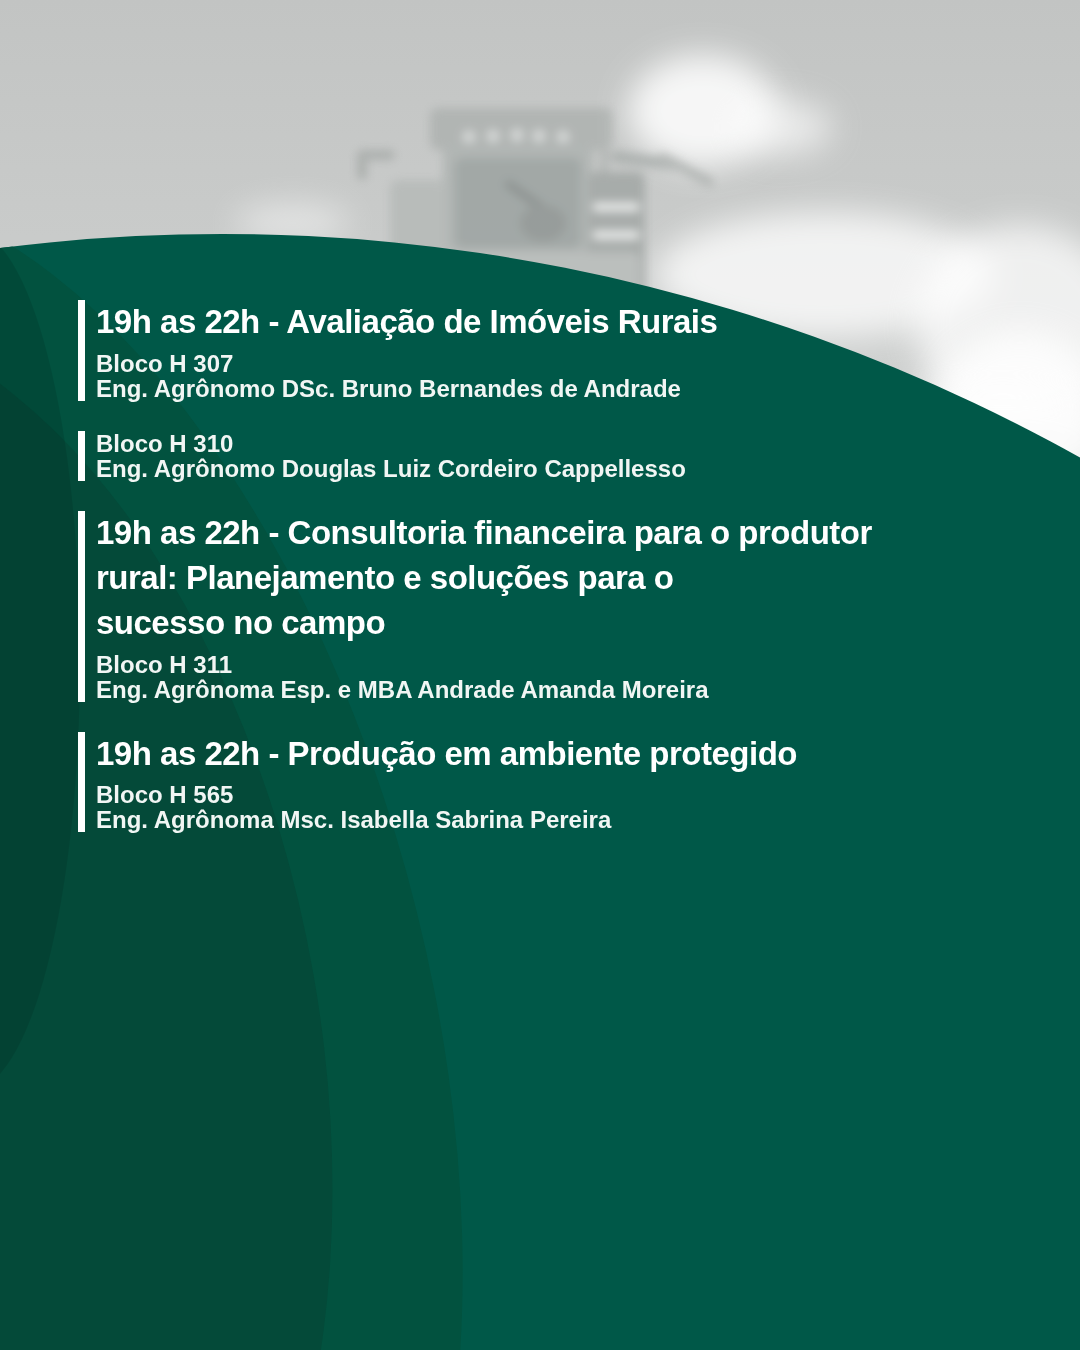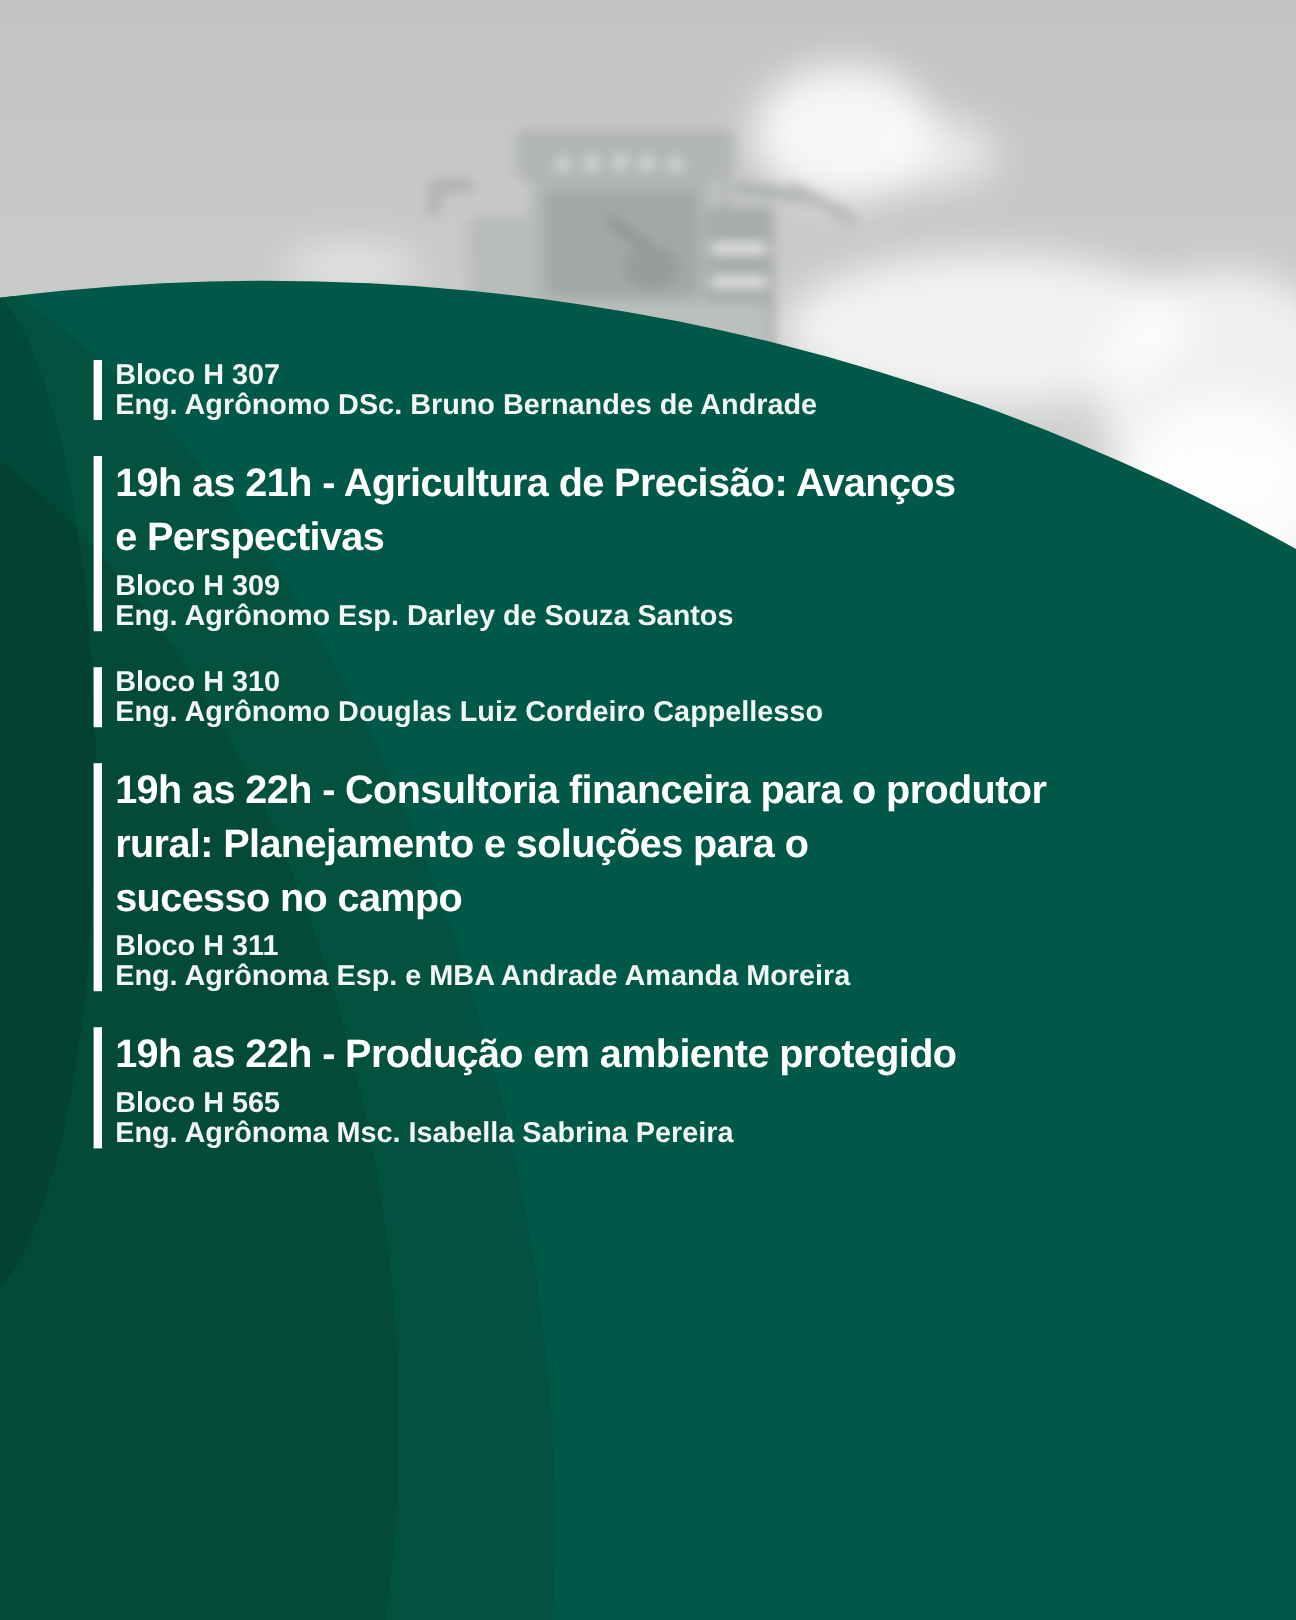--- a/index.html
+++ b/index.html
@@ -86,31 +86,26 @@
   </div>
 
   <div class="green-panel">
     <i class="wm wm-mid"></i>
     <i class="wm wm-dark"></i>
     <i class="wm wm-strip"></i>
 
     <div class="events">
 
       <section class="event">
+        <h2 class="event-title">19h as 22h - Avaliação de Imóveis Rurais</h2>
         <p class="event-meta">Bloco H 307</p>
         <p class="event-meta">Eng. Agrônomo DSc. Bruno Bernandes de Andrade</p>
       </section>
 
 
-      <section class="event">
-        <h2 class="event-title">19h as 21h - Agricultura de Precisão: Avanços
-e Perspectivas</h2>
-        <p class="event-meta">Bloco H 309</p>
-        <p class="event-meta">Eng. Agrônomo Esp. Darley de Souza Santos</p>
-      </section>
 
       <section class="event">
         <p class="event-meta">Bloco H 310</p>
         <p class="event-meta">Eng. Agrônomo Douglas Luiz Cordeiro Cappellesso</p>
       </section>
 
       <section class="event">
         <h2 class="event-title">19h as 22h - Consultoria financeira para o produtor
 rural: Planejamento e soluções para o
 sucesso no campo</h2>

